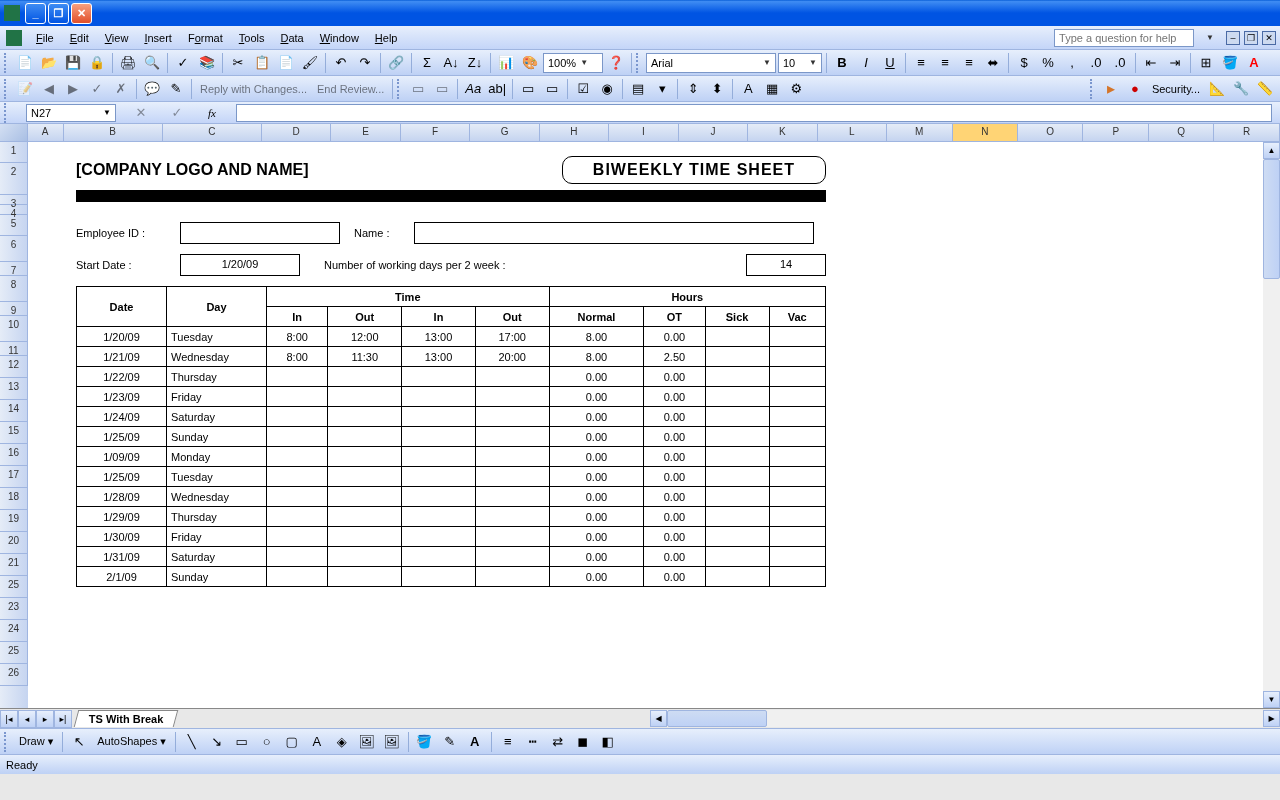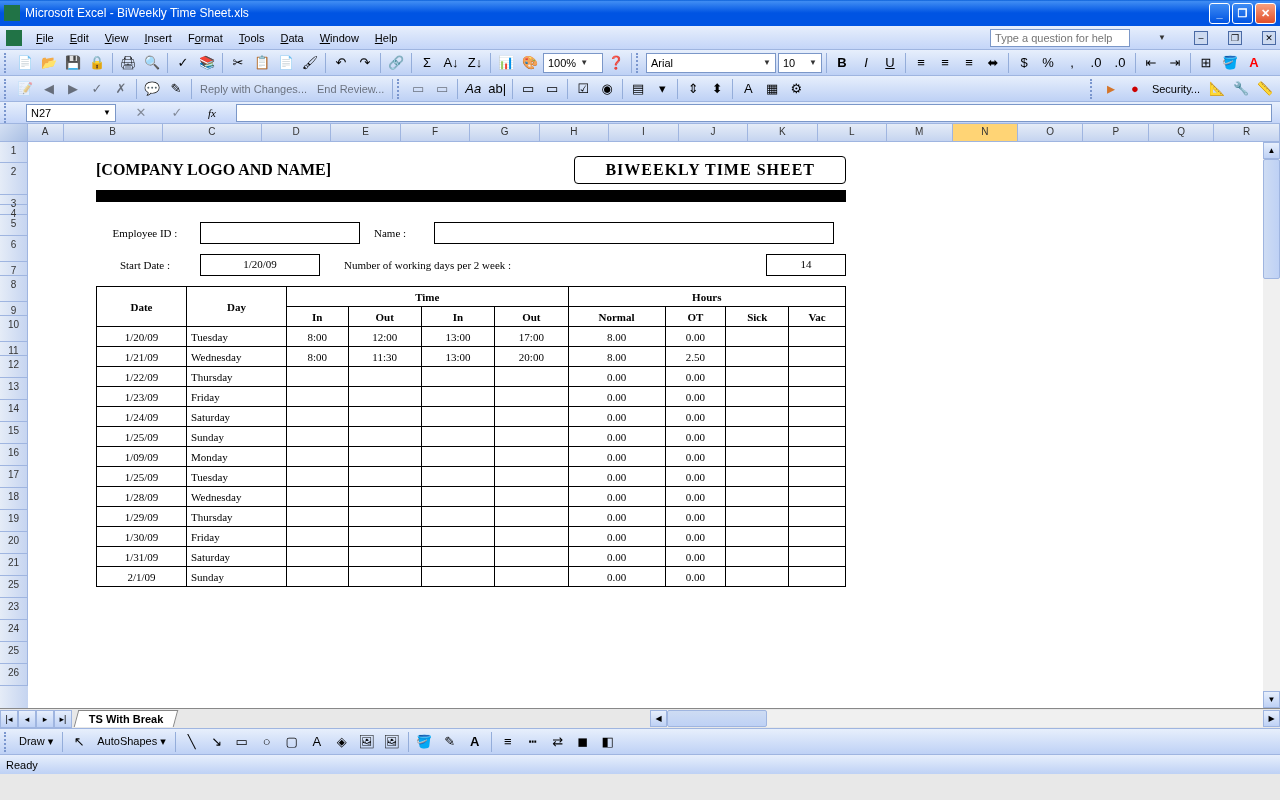--- a/index.html
+++ b/index.html
@@ -12,21 +12,21 @@
 .win-btns { display: flex; gap: 2px; }
 .win-btn { width: 21px; height: 21px; border: 1px solid #fff; border-radius: 3px; display:flex; align-items:center; justify-content:center; font-weight:bold; color:#fff; font-size:11px;}
 .win-min,.win-max { background: linear-gradient(#3f8cf3,#0054e3); }
 .win-close { background: linear-gradient(#f8a07e,#e14f2a);}
 
 
 .menubar { height: 24px; background: linear-gradient(#e7effc,#c4d5f8); border-bottom: 1px solid #9fb5e0; display: flex; align-items: center; padding-left: 6px; }
 .app-icon { width:16px; height:16px; background:#217346; margin-right:6px; }
 .menubar span { padding: 4px 8px; cursor: default; }
 .menubar span u { text-decoration: underline; }
-.help-box { margin-left:auto; margin-right:4px; display:flex; align-items:center; gap:20px;}
+.help-box { margin-left:auto; margin-right:4px; display:flex; align-items:center; gap:4px;}
 .help-input { width:140px; height:18px; border:1px solid #7b97c8; font-size:11px; color:#888; padding:0 4px; background:#fff;}
 .mini-btn { width:14px; height:14px; border:1px solid #4a6aa5; background:#cddaf0; font-size:9px; display:flex;align-items:center;justify-content:center;}
 
 
 .toolbar { height: 26px; background: linear-gradient(#e7effc,#bed1f5); border-bottom: 1px solid #9fb5e0; display: flex; align-items: center; padding: 0 4px; gap:2px; }
 .tb-btn { width: 22px; height: 22px; display:flex; align-items:center; justify-content:center; font-size:13px; border-radius:2px; cursor:default;}
 .tb-sep { width:1px; height:20px; background:#94adda; margin:0 2px;}
 .tb-combo { height:20px; border:1px solid #7b97c8; background:#fff; font-size:11px; padding:0 4px; display:flex; align-items:center; gap:4px;}
 .tb-combo .arr { font-size:8px; color:#333;}
 .handle { width:6px; height:20px; border-left:2px dotted #7a96ce; margin-right:2px;}
@@ -43,27 +43,27 @@
 .col { border-right:1px solid #9fb5e0; text-align:center; font-size:10px; padding-top:2px; color:#333;}
 .col.sel { background:#ffd475;}
 
 
 .gridwrap { display:flex; height: calc(100vh - 26px - 24px - 26px - 26px - 26px - 22px - 18px - 20px - 26px - 20px); background:#fff;}
 .rowhdrs { width:28px; background:linear-gradient(90deg,#e5ecf7,#c5d4f0); }
 .rowhdr { height:21px; border-bottom:1px solid #9fb5e0; border-right:1px solid #9fb5e0; text-align:center; font-size:10px; padding-top:3px; color:#333;}
 .cells { position:relative; flex:1; overflow:hidden; background:#fff;}
 
 
-.sheet { position:absolute; left:68px; top:14px; width:750px; font-family: Liberation Serif, serif;}
+.sheet { position:absolute; left:48px; top:14px; width:750px; font-family: Liberation Sans, sans-serif;}
 .hdr-row { display:flex; align-items:center; margin-bottom:6px;}
 .company { font-weight:bold; font-size:16px;}
-.sheet-title-box { margin-left:auto; border:1px solid #000; border-radius:4px; padding:4px 30px; font-weight:bold; font-size:16px; letter-spacing:1px;}
+.sheet-title-box { margin-left:auto; border:1px solid #000; border-radius:10px; padding:4px 30px; font-weight:bold; font-size:16px; letter-spacing:1px;}
 .blackbar { height:12px; background:#000; margin-bottom:20px;}
 .form-row { display:flex; align-items:center; margin-bottom:10px; font-size:11px;}
-.form-lbl { width:104px; text-align:center; padding-right:6px;}
+.form-lbl { width:104px; text-align:left; padding-right:6px;}
 .form-box { border:1px solid #000; height:22px; }
 .box-s { width:160px;}
 .box-l { width:400px;}
 .form-gap { width:14px;}
 .form-lbl2 { width:60px; text-align:left; padding-right:6px;}
 .form-val { height:22px; border:1px solid #000; width:120px; text-align:center; padding-top:3px;}
 .mid-txt { padding:0 10px;}
 
 .data-table { border-collapse:collapse; width:100%; margin-top:8px; font-size:11px;}
 .data-table th, .data-table td { border:1px solid #000; padding:3px 4px; }
@@ -92,21 +92,20 @@
 .draw-txt { padding:0 4px; font-size:11px;}
 
 
 .statusbar { height:20px; background:linear-gradient(#e7effc,#bed1f5); border-top:1px solid #9fb5e0; display:flex; align-items:center; padding:0 6px; font-size:11px;}
 </style>
 </head>
 <body>
 
 <div class="titlebar">
   <span class="icon"></span>
-  <span class="title">Microsoft Excel - BiWeekly Time Sheet.xls</span>
   <div class="win-btns">
     <div class="win-btn win-min">_</div>
     <div class="win-btn win-max">❐</div>
     <div class="win-btn win-close">✕</div>
   </div>
 </div>
 
 <div class="menubar">
   <span class="app-icon"></span>
   <span><u>F</u>ile</span>

